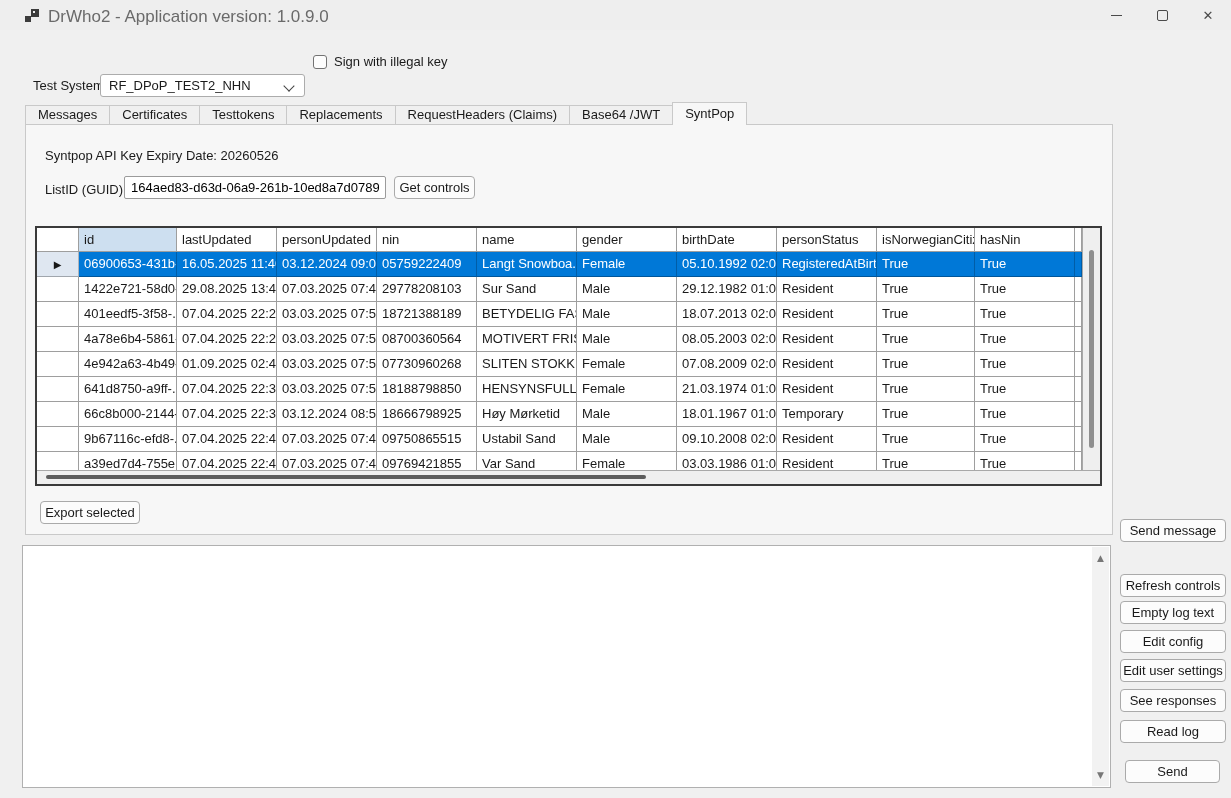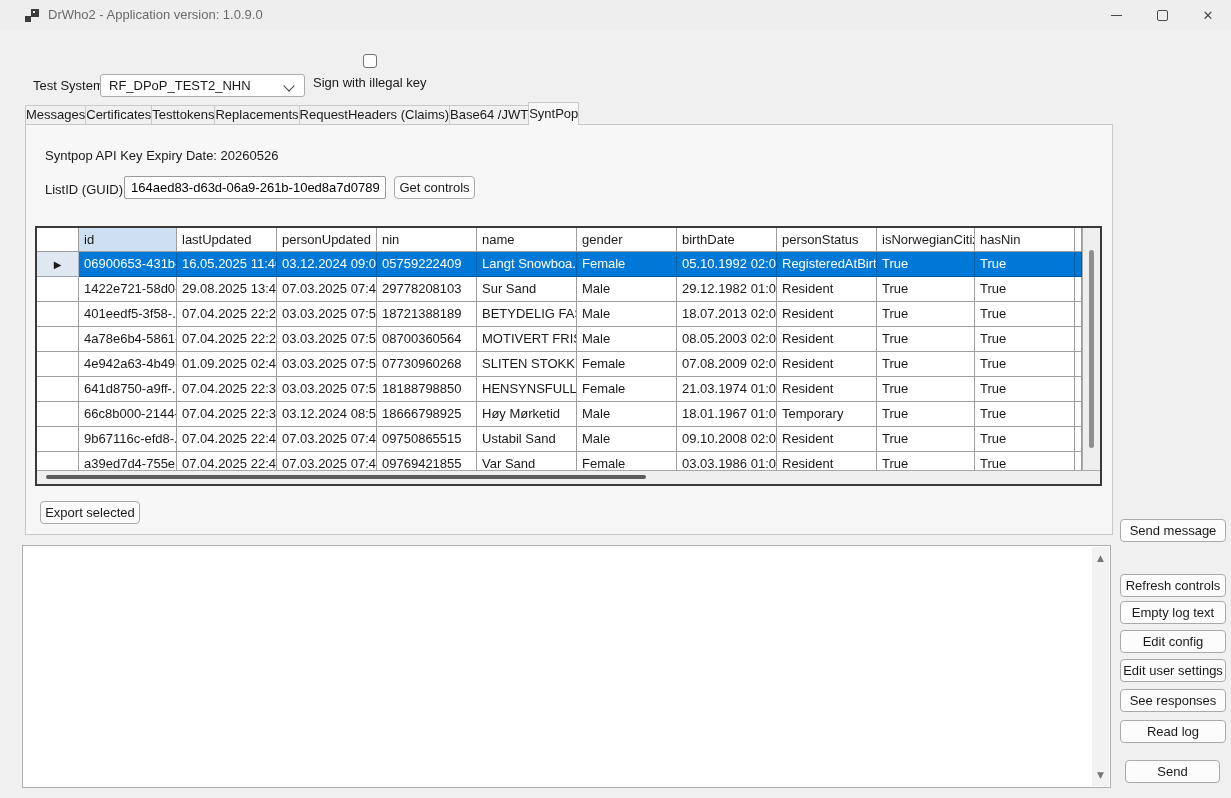--- a/index.html
+++ b/index.html
@@ -10,35 +10,35 @@
     color:#1a1a1a;font-size:13px;
     -webkit-font-smoothing:antialiased;
   }
   .abs{position:absolute;}
   
   .titlebar{left:0;top:0;width:1231px;height:30px;background:#eeeeee;}
   .app-icon{left:25px;top:9px;width:14px;height:13px;}
   .app-icon .sq1{position:absolute;left:0;bottom:0;width:6px;height:6px;background:#3b3b3b;}
   .app-icon .sq2{position:absolute;right:0;top:0;width:8px;height:8px;background:#3b3b3b;}
   .app-icon .sq2:after{content:"";position:absolute;left:2px;top:2px;width:2px;height:2px;background:#eeeeee;}
-  .wintitle{left:48px;top:7px;color:#6a6a6a;font-size:13px;white-space:nowrap;}
+  .wintitle{left:48px;top:7px;color:#6a6a6a;font-size:17px;white-space:nowrap;}
   .win-controls{right:0;top:0;height:30px;display:flex;}
   .winbtn{width:46px;height:30px;display:flex;align-items:center;justify-content:center;}
   .glyph-min{width:11px;height:0;border-top:1px solid #4a4a4a;}
   .glyph-max{width:9px;height:9px;border:1px solid #4a4a4a;border-radius:2px;}
   .glyph-close{font-size:13px;color:#4a4a4a;line-height:1;}
   
-  .chkrow{left:313px;top:54px;display:flex;align-items:center;gap:7px;flex-direction:column;}
+  .chkrow{left:313px;top:54px;display:flex;align-items:center;gap:7px;}
   .chkbox{width:14px;height:14px;border:1px solid #737373;border-radius:3px;background:#fdfdfd;box-sizing:border-box;}
   .testsys-label{left:33px;top:78px;}
   .combo{left:100px;top:74px;width:205px;height:23px;background:#fff;border:1px solid #acacac;border-radius:3px;box-sizing:border-box;line-height:21px;padding-left:8px;}
   .combo-chevron{position:absolute;right:11px;top:7px;width:7px;height:7px;border-right:1px solid #444;border-bottom:1px solid #444;transform:rotate(45deg);}
   
   .tabstrip{left:25px;top:102px;height:23px;display:flex;align-items:flex-end;z-index:3;}
-  .tab{box-sizing:border-box;height:20px;line-height:18px;padding:0 0;background:#f0f0f0;border:1px solid #c9c9c9;margin-right:-1px;white-space:nowrap;}
+  .tab{box-sizing:border-box;height:20px;line-height:18px;padding:0 12px;background:#f0f0f0;border:1px solid #c9c9c9;margin-right:-1px;white-space:nowrap;}
   .tab.active{height:23px;line-height:21px;background:#f7f7f7;border-bottom:none;z-index:4;}
   .tabpanel{left:25px;top:124px;width:1088px;height:411px;background:#f7f7f7;border:1px solid #c9c9c9;box-sizing:border-box;z-index:1;}
   
   .expiry{left:45px;top:148px;z-index:2;}
   .listid-label{left:45px;top:182px;z-index:2;}
   .listid-input{left:124px;top:176px;width:262px;height:23px;box-sizing:border-box;border:1px solid #9b9b9b;border-radius:2px;background:#fff;font:13px "Liberation Sans","DejaVu Sans",sans-serif;padding:0 6px;z-index:2;}
   .btn{box-sizing:border-box;background:#fcfcfc;border:1px solid #aaaaaa;border-radius:4px;font:13px "Liberation Sans","DejaVu Sans",sans-serif;color:#1a1a1a;display:flex;align-items:center;justify-content:center;z-index:2;}
   .getcontent{left:394px;top:176px;width:81px;height:23px;}
   .exportsel{left:40px;top:501px;width:100px;height:23px;}
   

